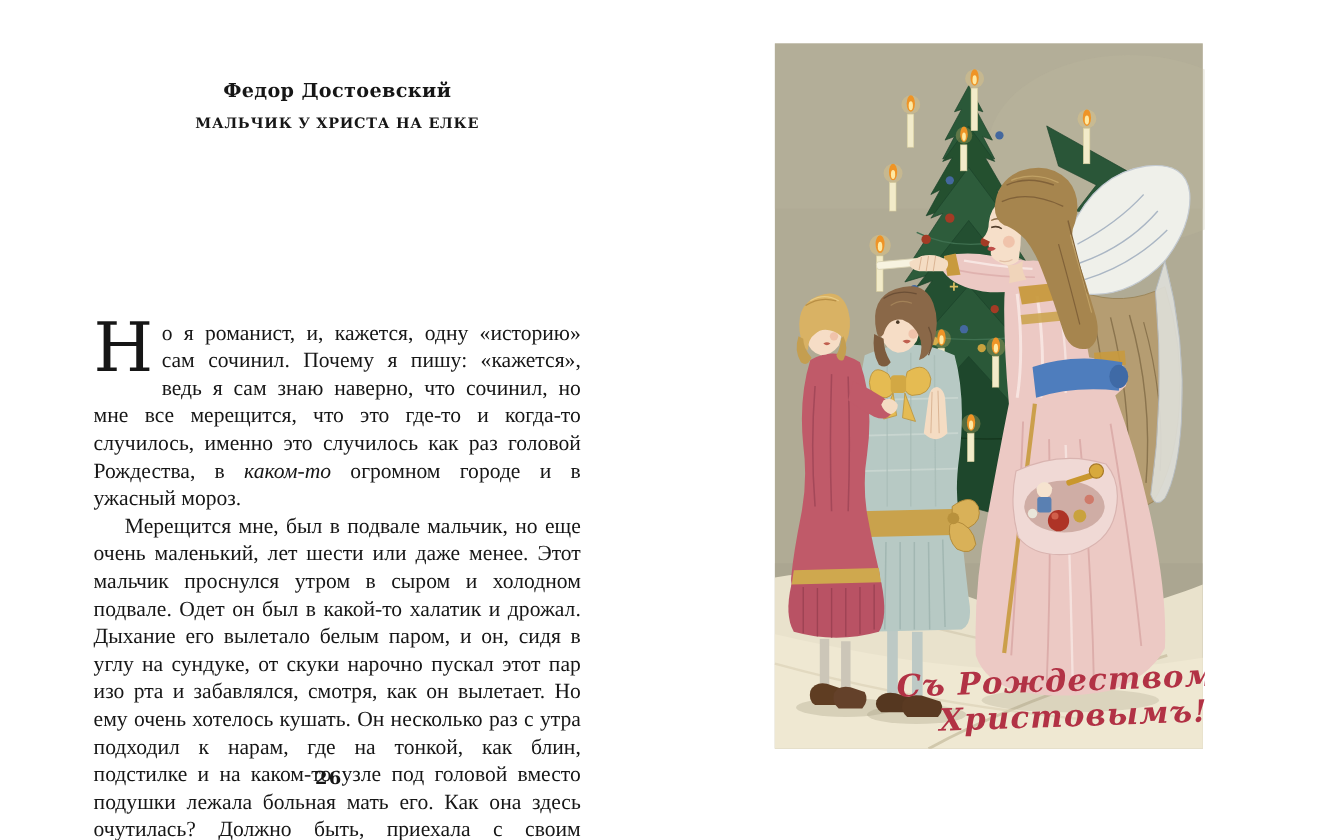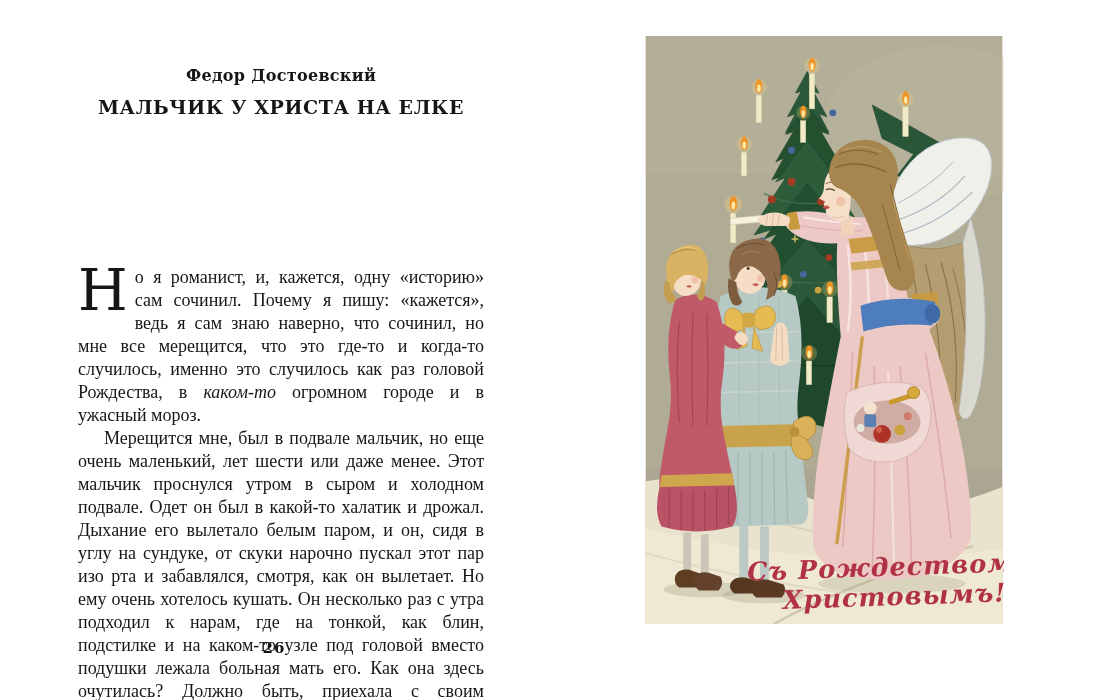--- a/index.html
+++ b/index.html
@@ -8,21 +8,21 @@
     font-family:"Liberation Serif",serif;color:#161616;
   }
   
   .left-page{position:absolute;left:0;top:0;width:560px;height:700px;}
   .author{
     position:absolute;left:78px;top:66px;width:406px;text-align:center;
     font-family:"DejaVu Serif",serif;font-weight:bold;font-size:16px;letter-spacing:.3px;
   }
   .title{
     position:absolute;left:60px;top:96px;width:442px;text-align:center;
-    font-family:"DejaVu Serif",serif;font-weight:bold;font-size:19px;letter-spacing:.6px;
+    font-family:"DejaVu Serif",serif;font-weight:bold;font-size:12px;letter-spacing:.6px;
   }
   .body-text{
     position:absolute;left:78px;top:266px;width:406px;
     font-size:18px;line-height:23px;text-align:justify;
   }
   .body-text p{margin:0;padding:0;}
   .p2{text-indent:26px;}
   .dropcap{
     float:left;font-family:"DejaVu Serif",serif;font-size:57px;line-height:46px;
     padding:0 7px 0 0;margin-top:1px;font-weight:normal;

